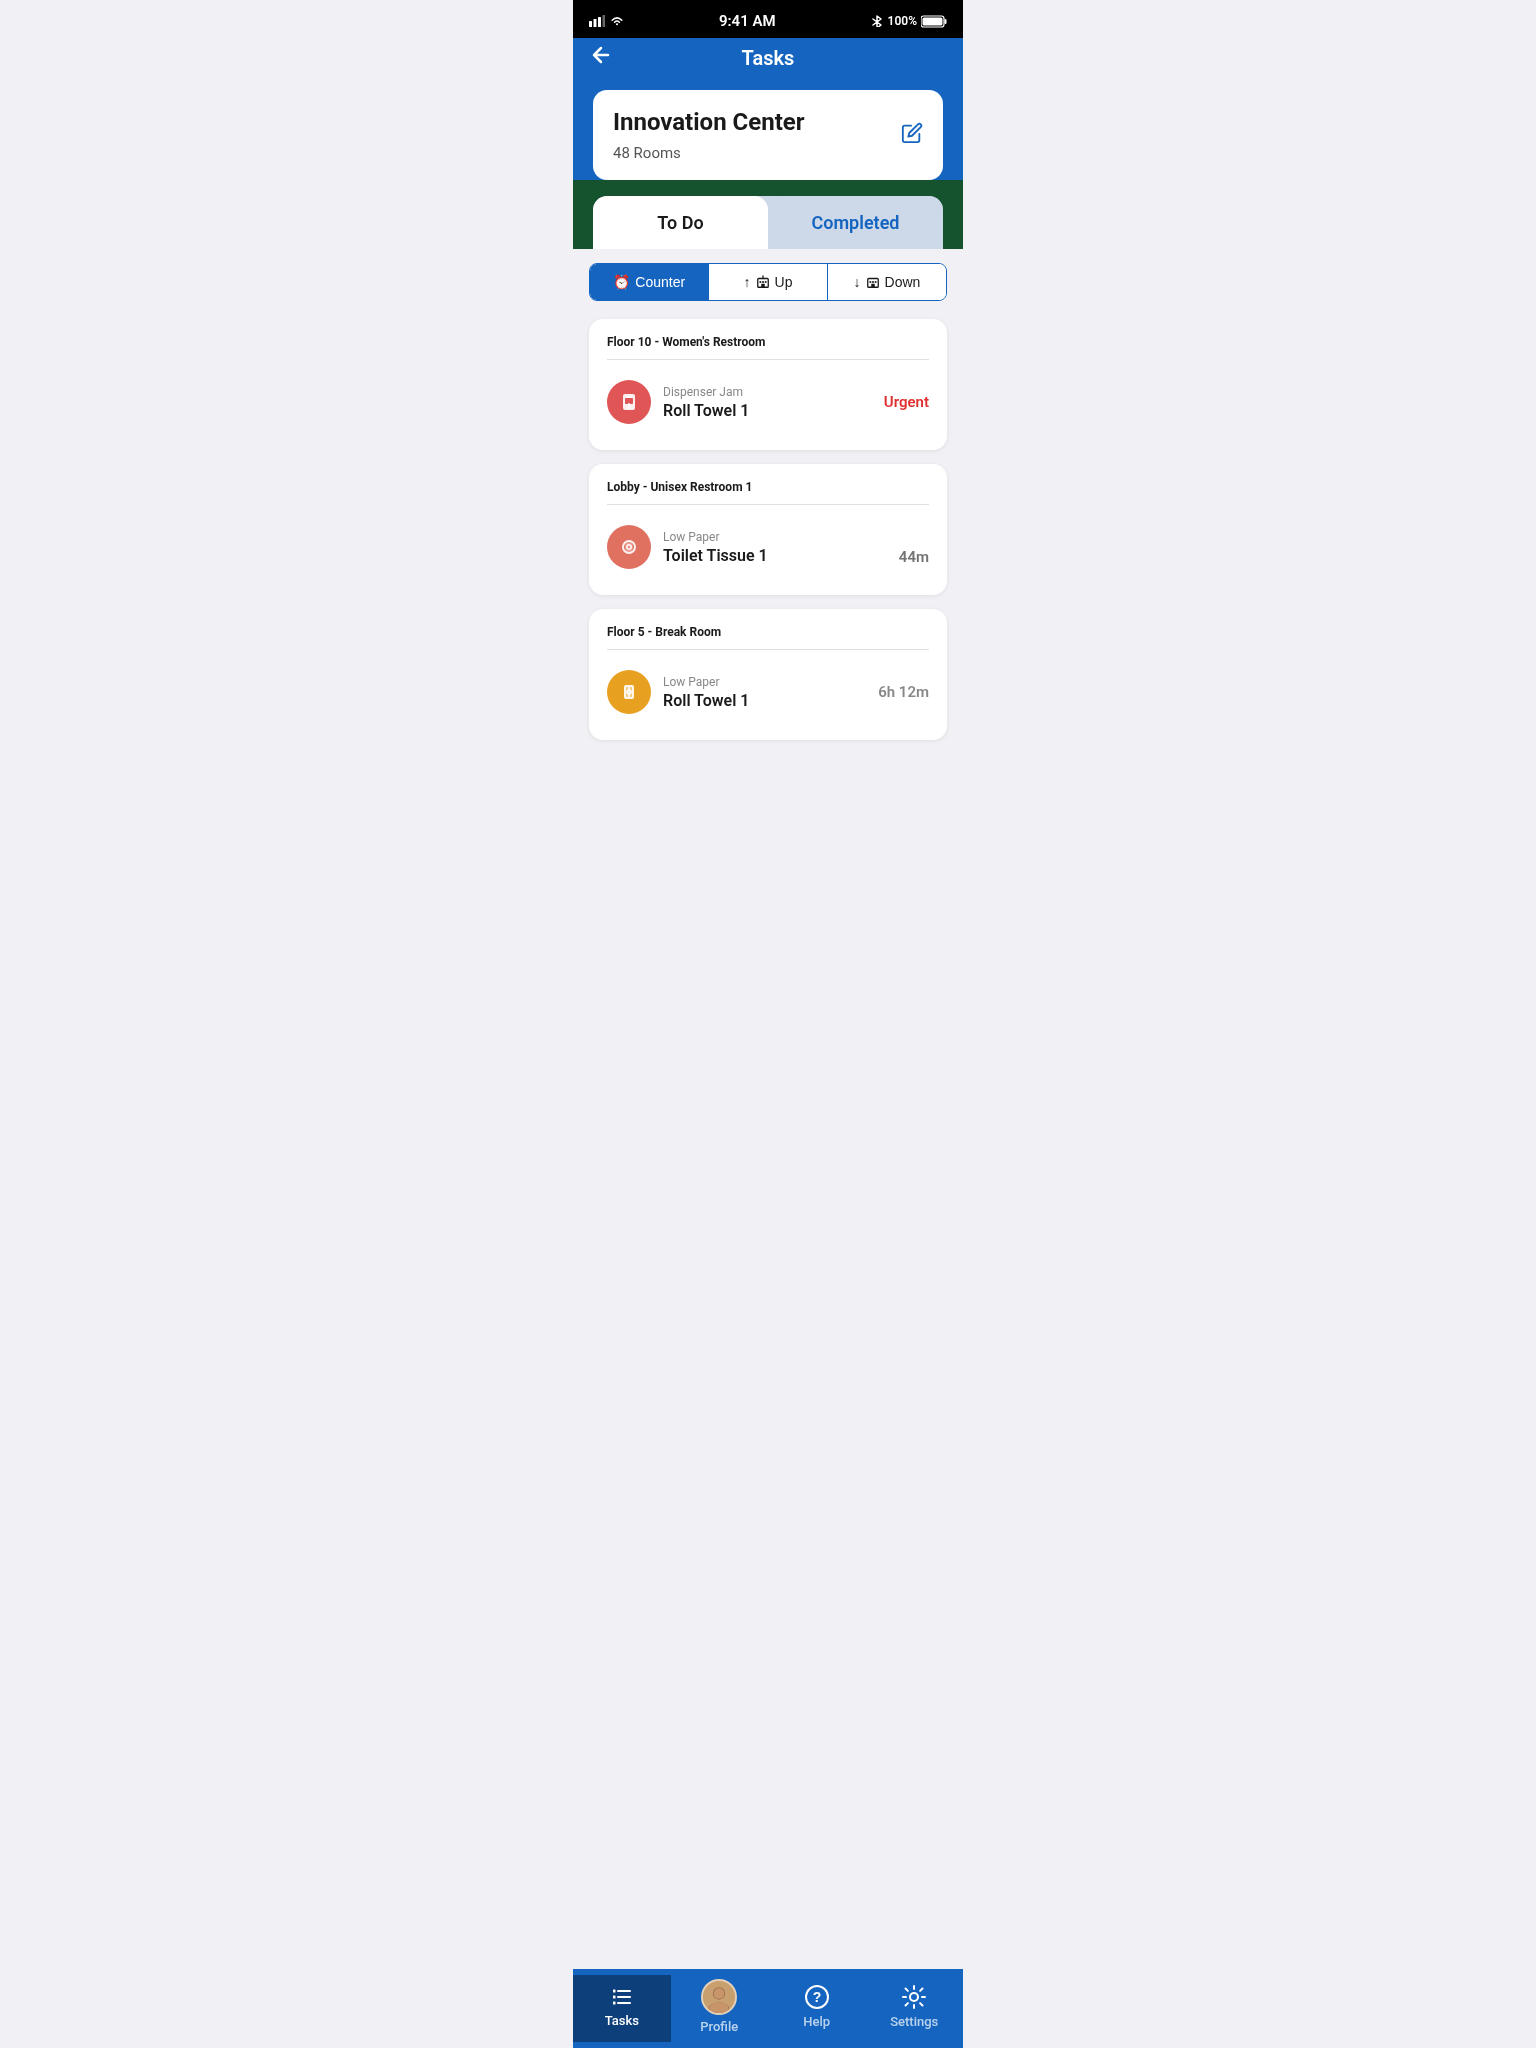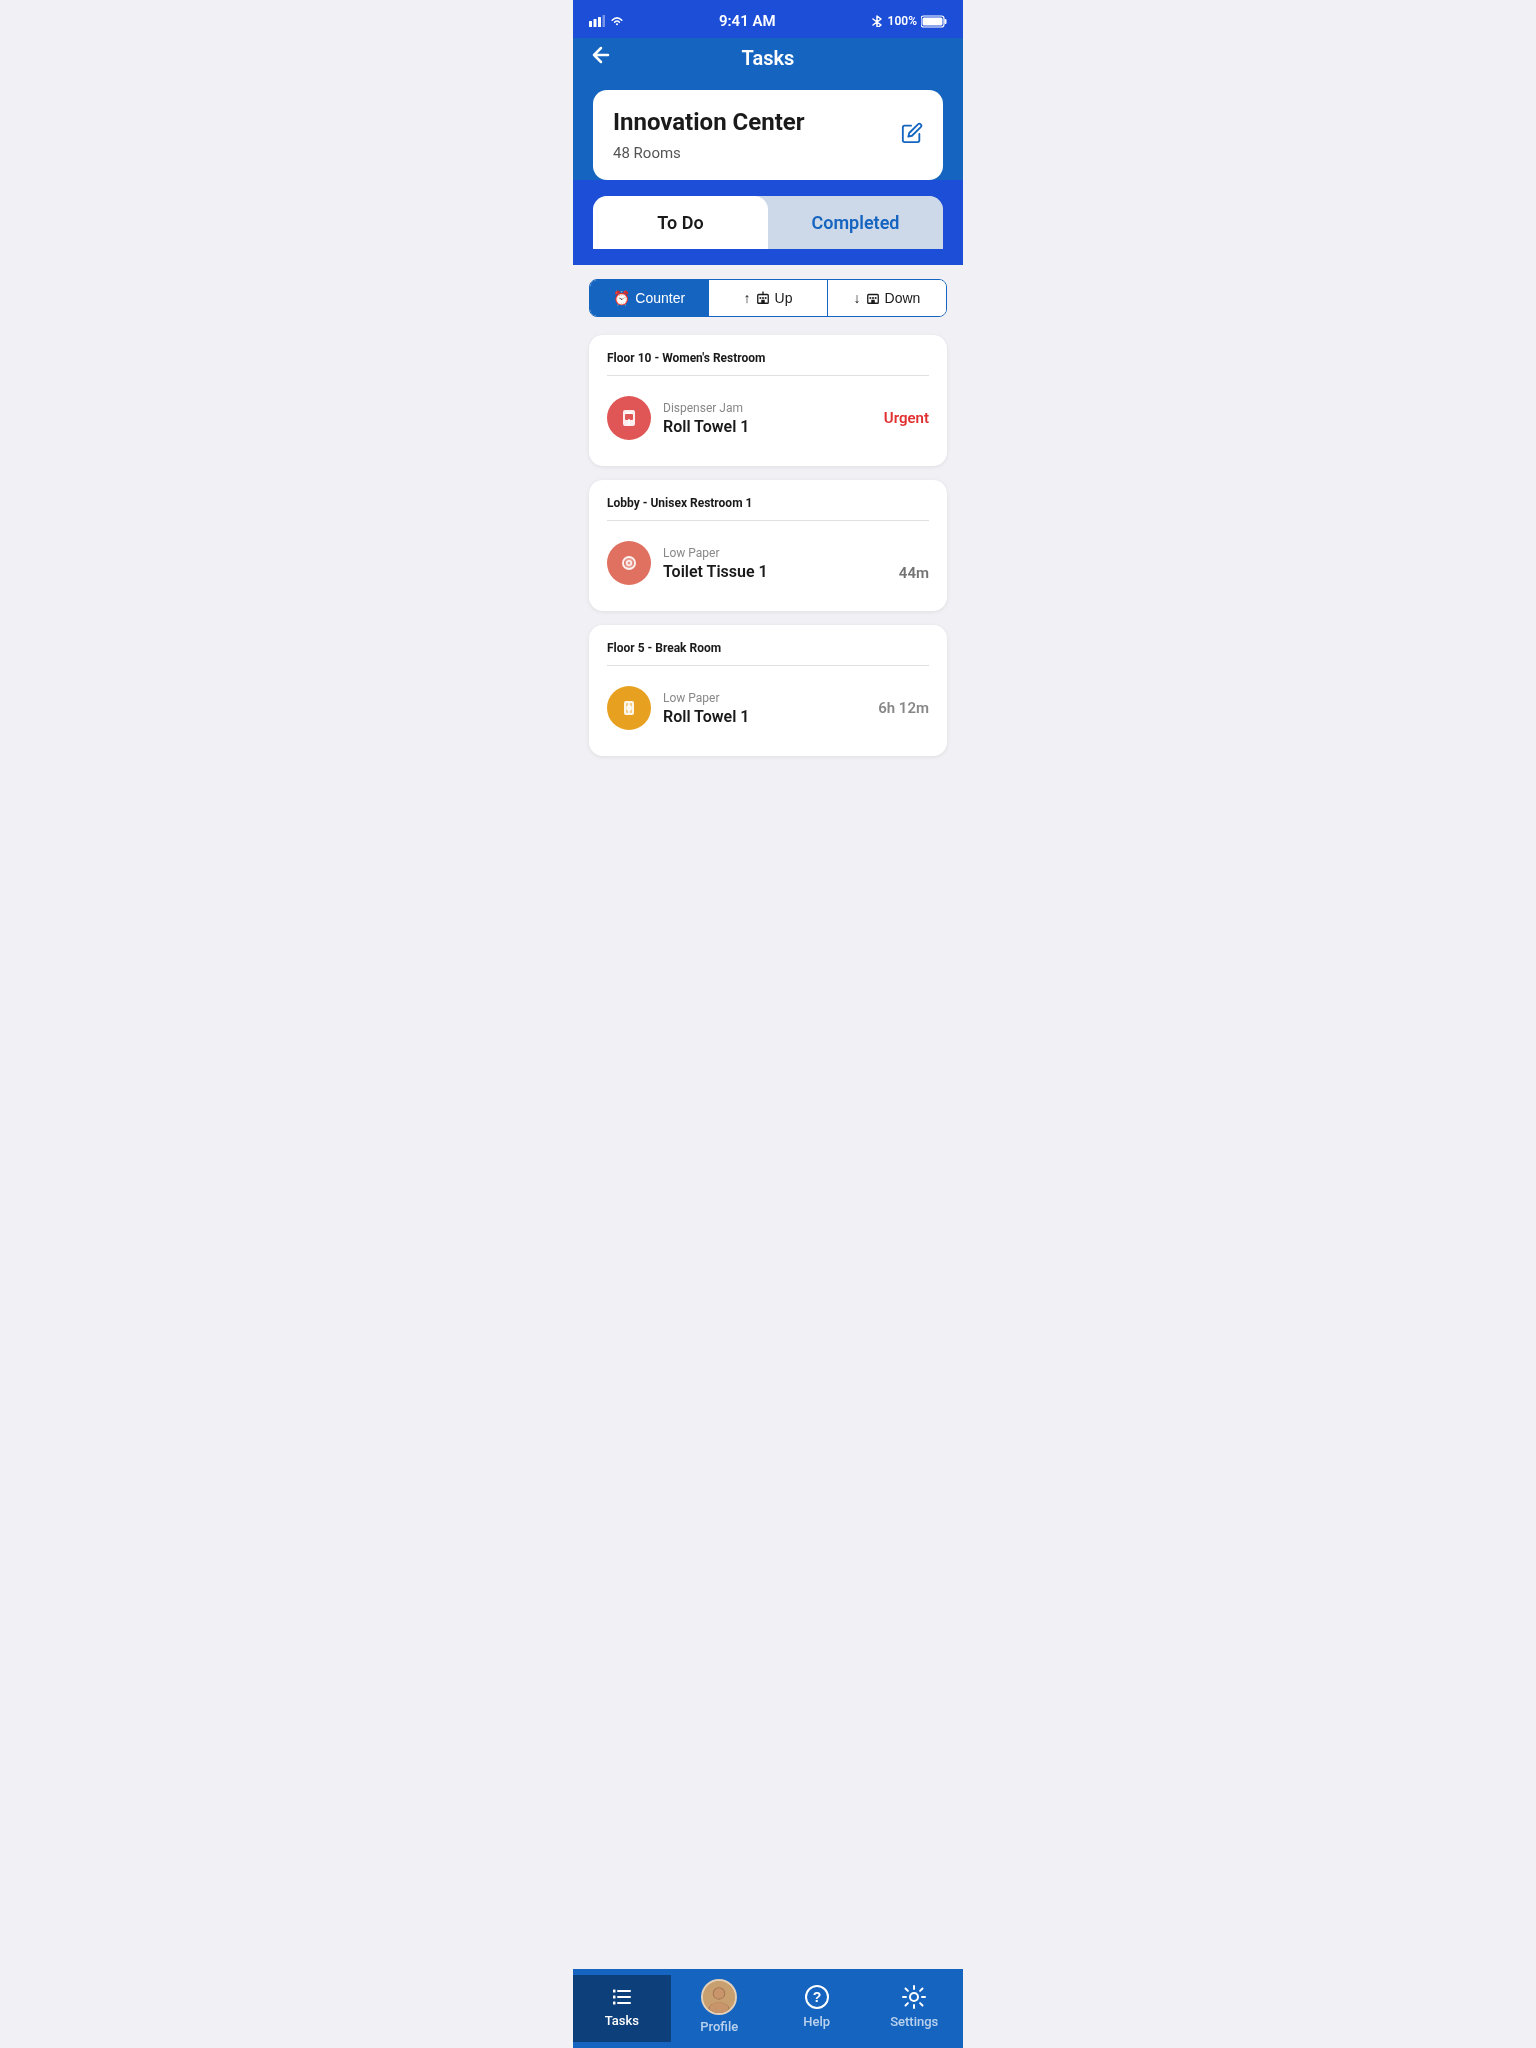--- a/index.html
+++ b/index.html
@@ -9,21 +9,21 @@
       background: #f0f0f5;
       width: 390px;
       margin: 0 auto;
       min-height: 844px;
       position: relative;
       overflow-x: hidden;
     }
 
     
     .status-bar {
-      background: #1d4ed8;
+      background: #000000;
       padding: 12px 16px 8px;
       display: flex;
       justify-content: space-between;
       align-items: center;
       color: white;
       font-size: 13px;
       font-weight: 600;
     }
     .status-left { display: flex; align-items: center; gap: 4px; }
     .status-center { font-size: 15px; font-weight: 600; }
@@ -78,22 +78,22 @@
       margin-top: 8px;
     }
     .edit-icon {
       color: #1565c0;
       font-size: 20px;
       cursor: pointer;
     }
 
     
     .tabs-wrapper {
-      background: #1d4ed8;
-      padding: 16px 20px 16px;
+      background: #14532d;
+      padding: 16px 20px 0;
     }
     .tabs {
       display: flex;
       background: #cdd8e8;
       border-radius: 14px 14px 0 0;
       overflow: hidden;
     }
     .tab {
       flex: 1;
       padding: 16px 10px;

